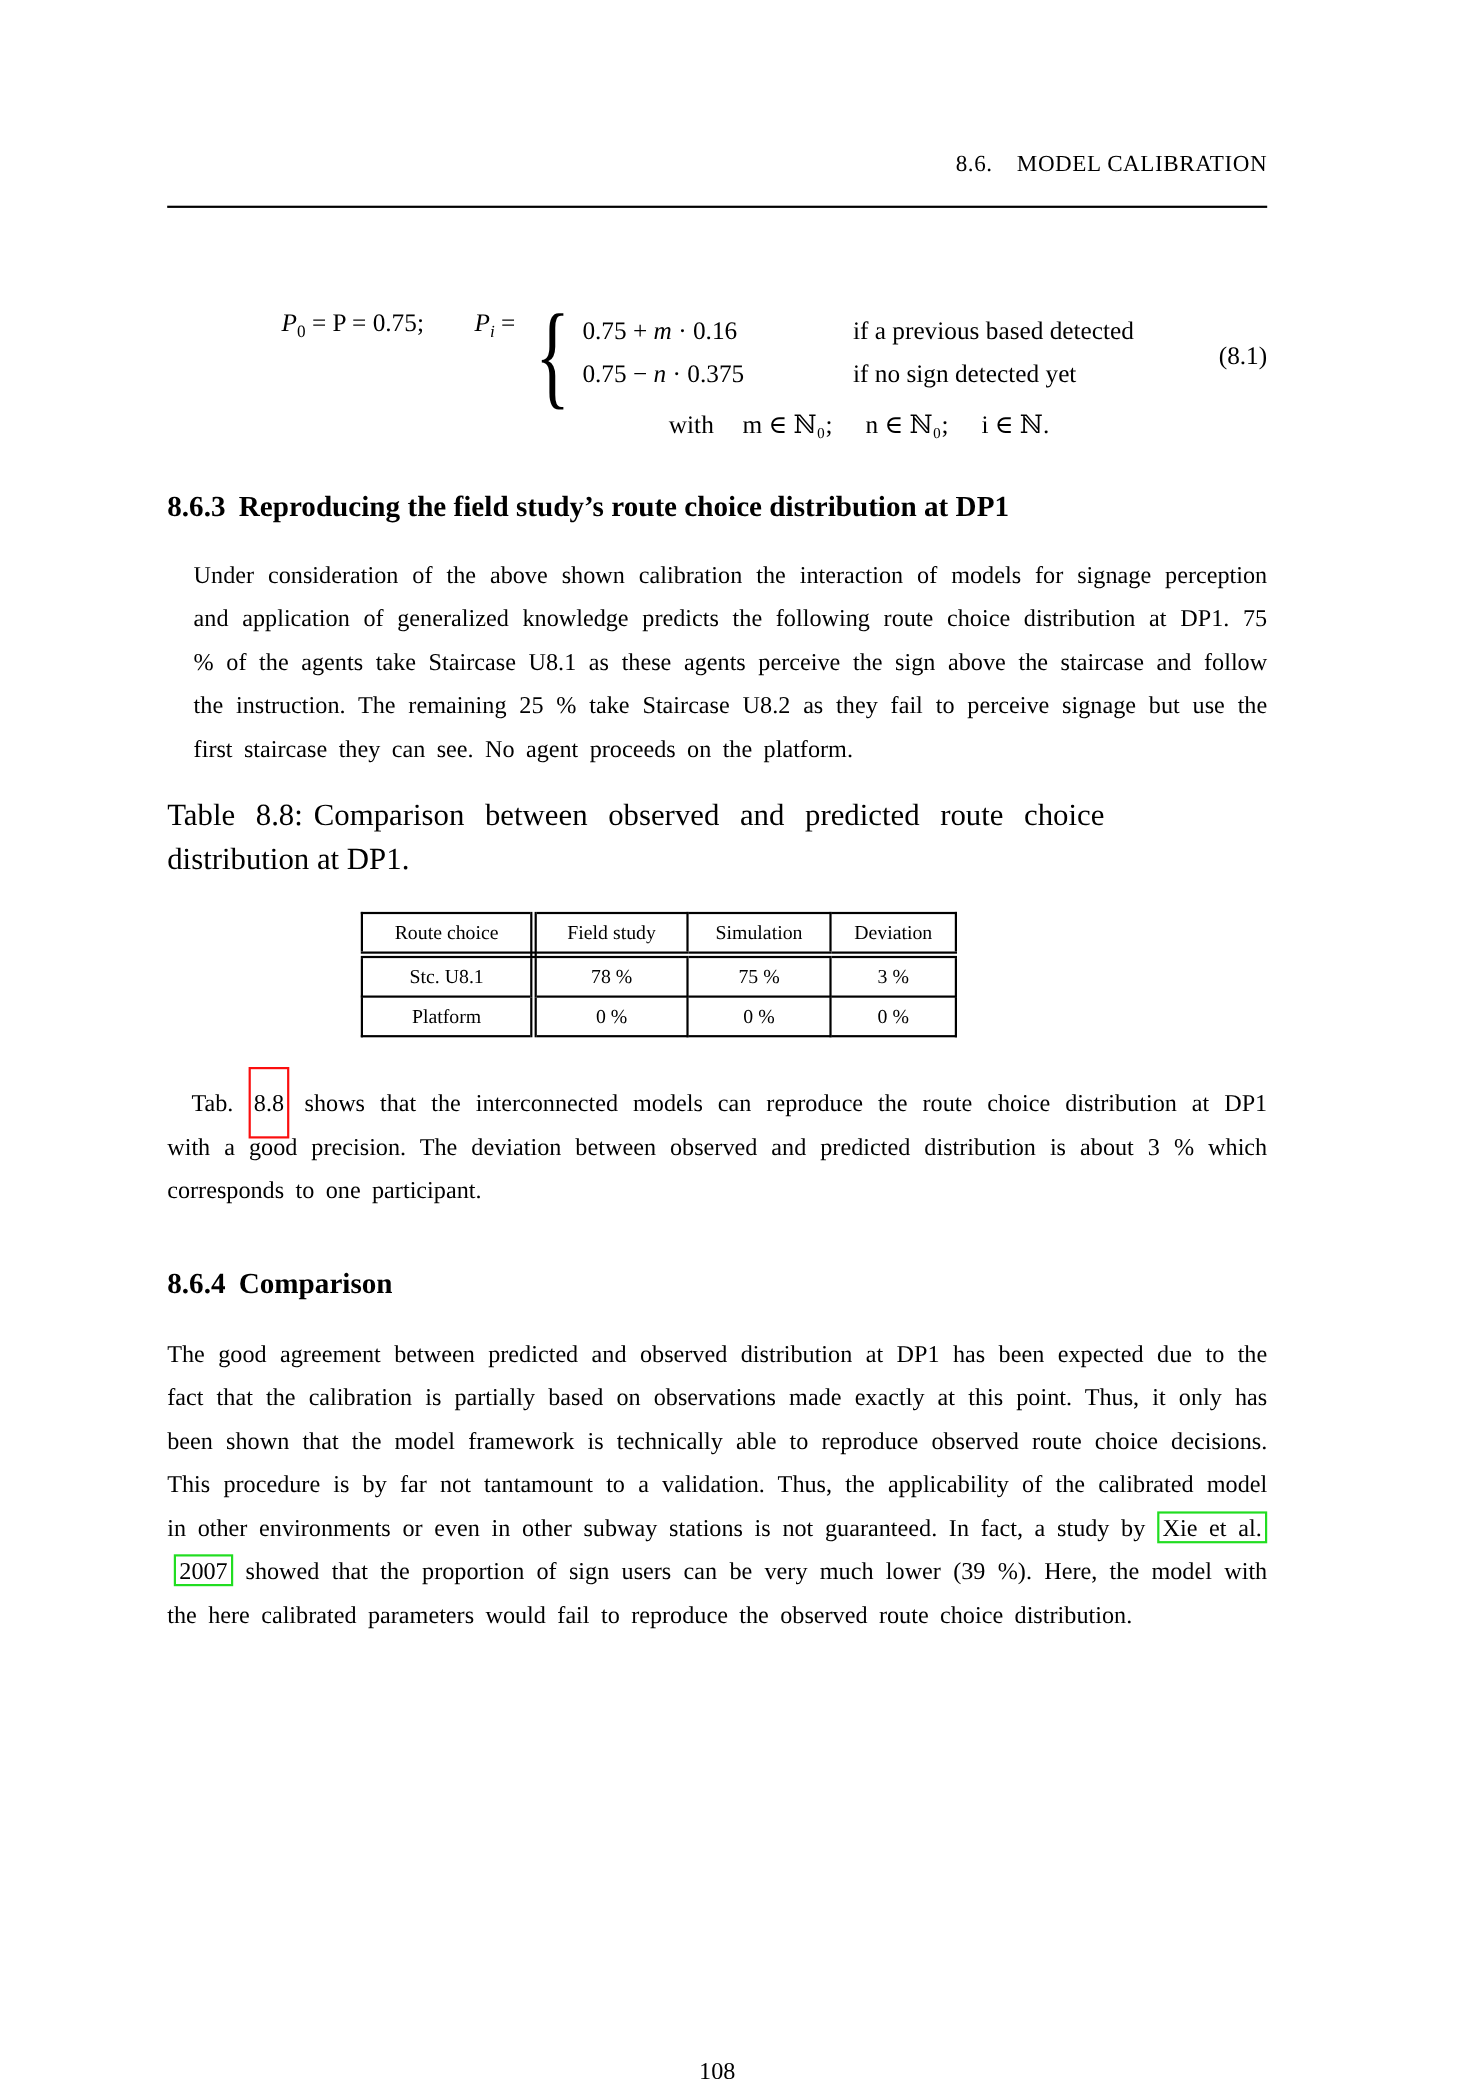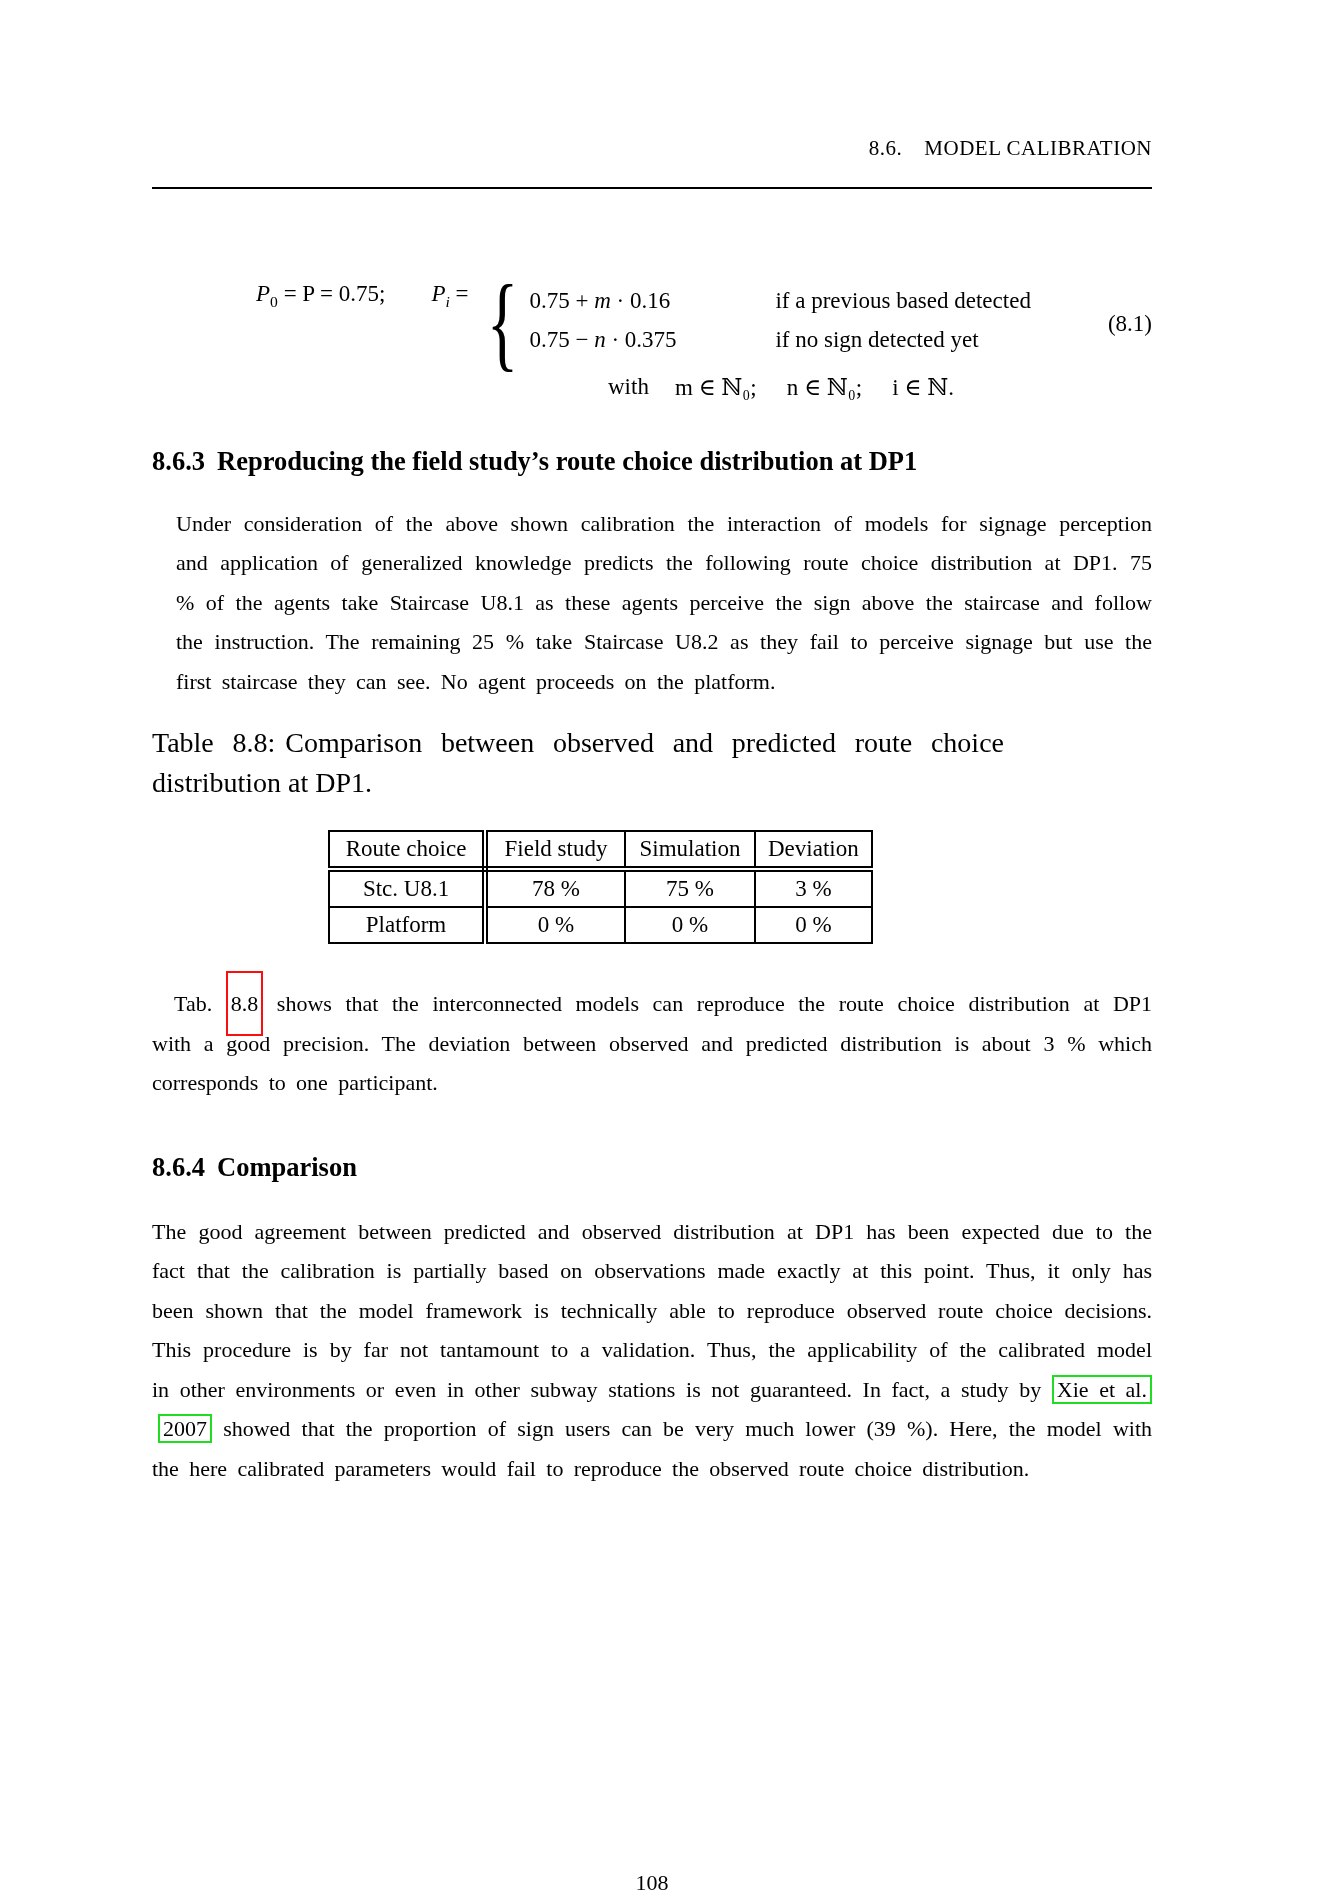--- a/index.html
+++ b/index.html
@@ -60,21 +60,21 @@
   }
   .p1 { margin-top: 22px; margin-left: 24px; }
   .p2 { margin-top: 40px; text-indent: 22px; }
   .p3 { margin-top: 24px; }
 
   .caption { margin-top: 20px; width: 852px; font-size: 28px; line-height: 39.5px; text-align: justify; }
   .caption .cap-label { margin-right: 10px; }
 
   
   .table-wrap { margin-top: 14px; margin-left: 176px; }
-  table { border-collapse: collapse; font-size: 23px; border-radius: 13px; }
+  table { border-collapse: collapse; font-size: 18px; border-radius: 13px; }
   th, td {
     border: 2px solid #000;
     font-weight: normal;
     text-align: center;
     padding: 2px 12px;
     line-height: 30px;
     white-space: nowrap;
   }
   thead th { border-bottom: 6px double #000; }
   th:first-child, td:first-child { border-right: 6px double #000; }

